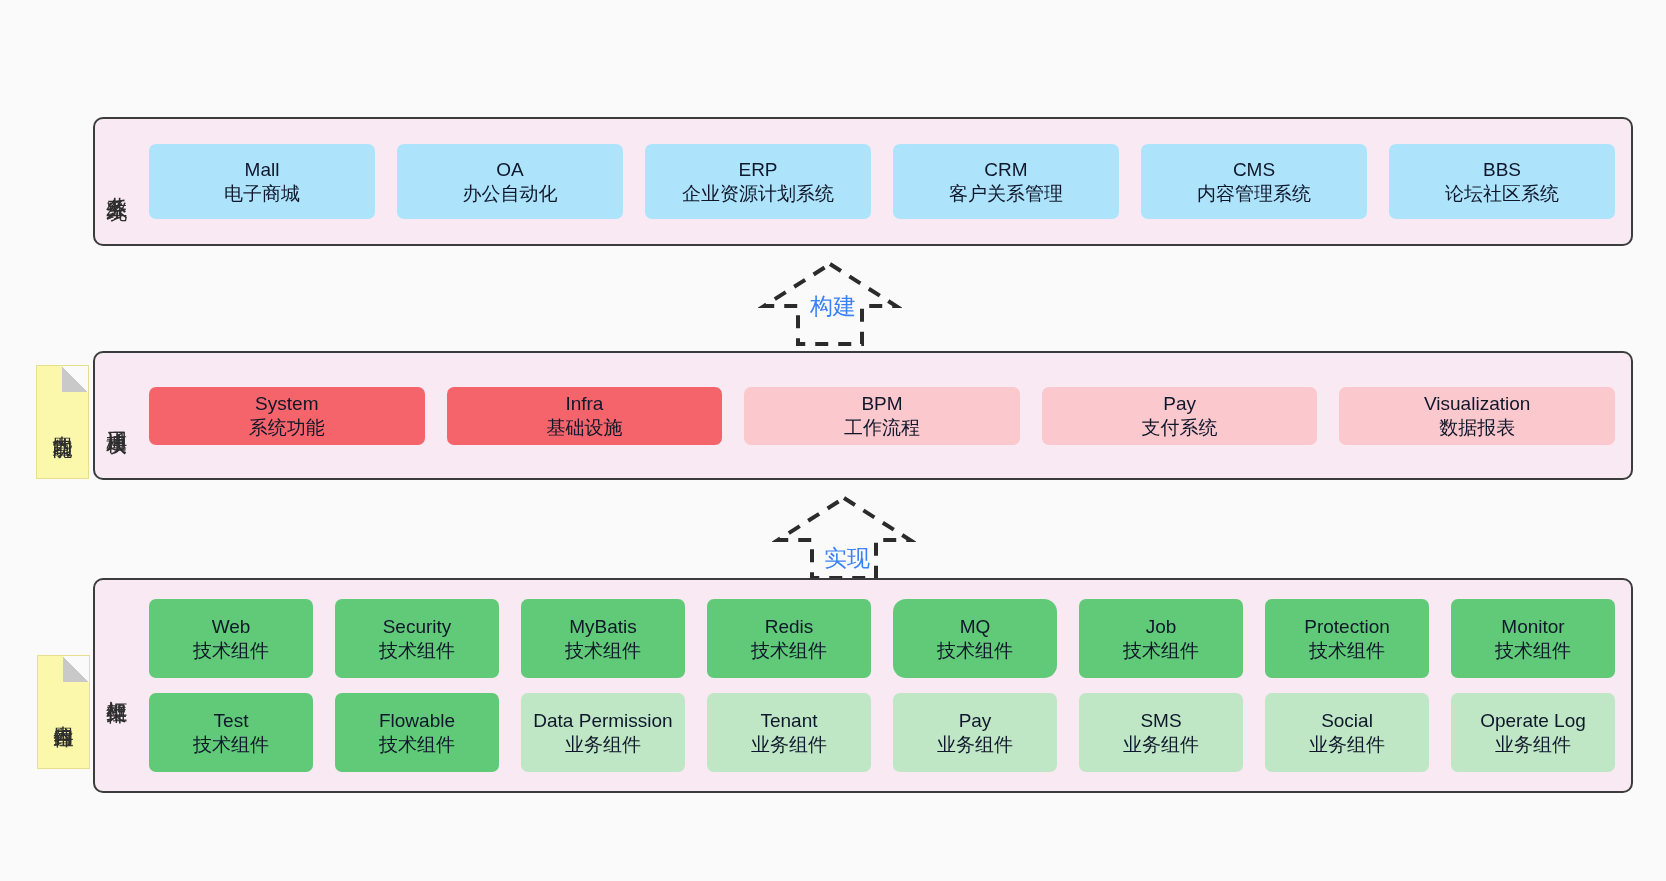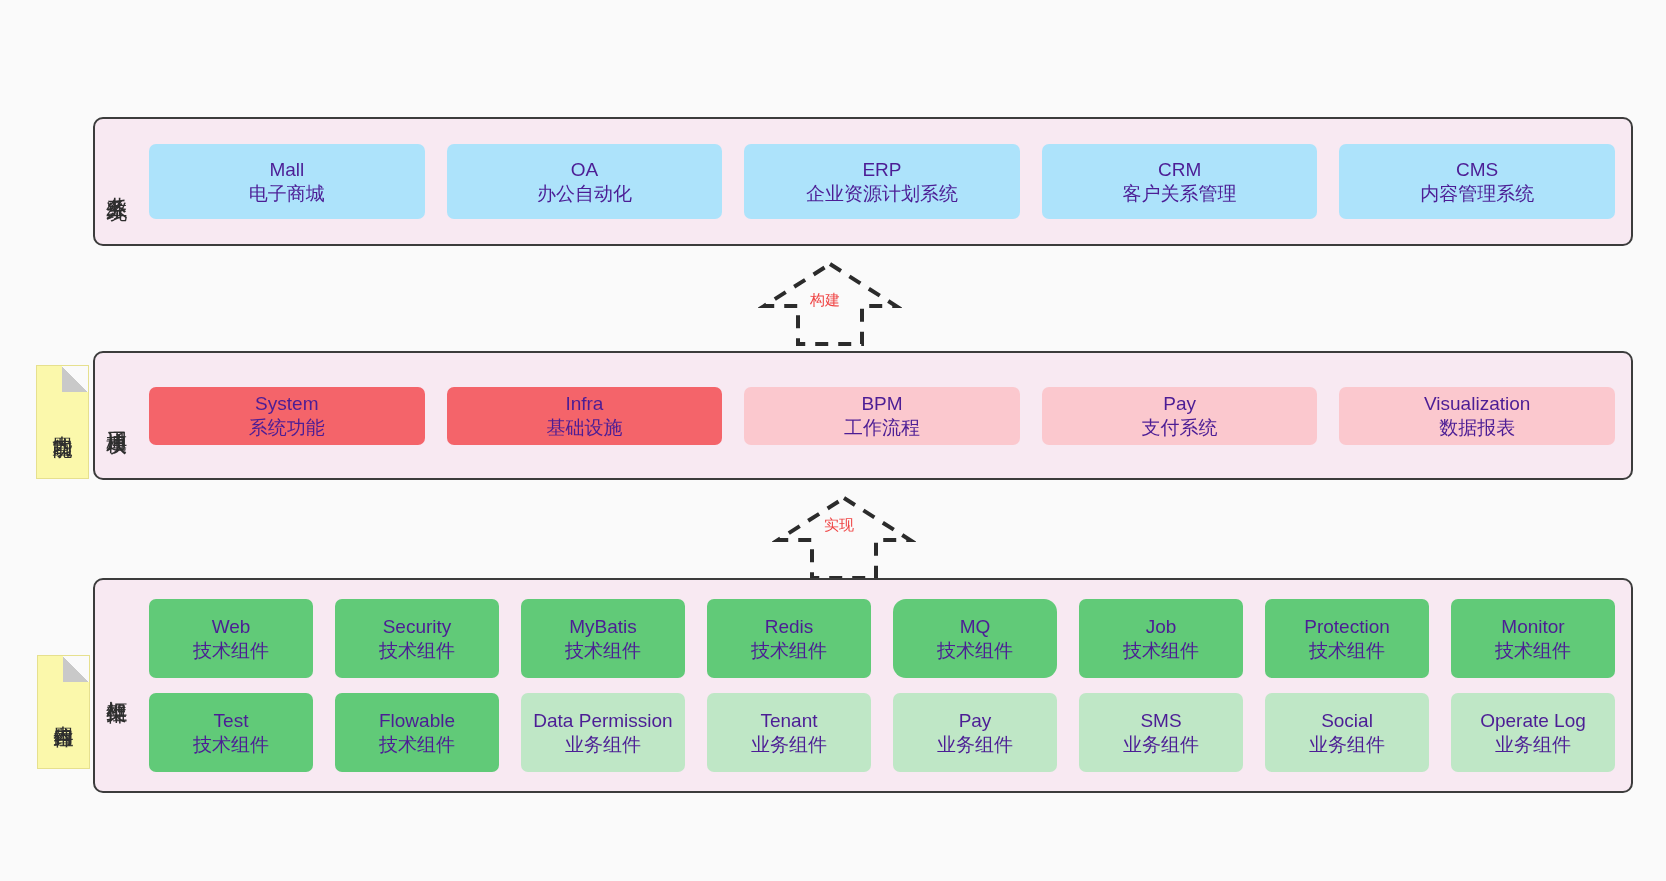--- a/index.html
+++ b/index.html
@@ -58,21 +58,21 @@
   .cell {
     flex: 1 1 0;
     border-radius: 7px;
     display: flex;
     flex-direction: column;
     align-items: center;
     justify-content: center;
     text-align: center;
     font-size: 19px;
     line-height: 1.22;
-    color: #4c1d95;
+    color: #0f172a;
     box-sizing: border-box;
     padding: 4px 6px;
     min-width: 0;
   }
   .cell .en { white-space: normal; }
   .cell .cn { white-space: nowrap; }
 
   
   .c-blue        { background: #ade3fb; }
   .c-red-strong  { background: #f4646a; }
@@ -106,22 +106,22 @@
     height: 26px;
     background: linear-gradient(225deg, #fafafa 0 50%, #c9c9c9 50% 100%);
   }
 
   
   .arrow-wrap {
     position: absolute;
   }
   .arrow-label {
     position: absolute;
-    font-size: 15px;
-    color: #ef4444;
+    font-size: 23px;
+    color: #3b82f6;
     white-space: nowrap;
     user-select: none;
     background: transparent;
   }
 </style>
 </head>
 <body>
 
 <div class="layer" id="layer-business" style="left:93px; top:117px; width:1540px; height:129px;">
   <div class="layer-title">业务系统</div>
@@ -139,20 +139,24 @@
         <span class="en">ERP</span>
         <span class="cn">企业资源计划系统</span>
       </div>
       <div class="cell c-blue" style="background: rgb(173, 227, 251);">
         <span class="en">CRM</span>
         <span class="cn">客户关系管理</span>
       </div>
       <div class="cell c-blue" style="background: rgb(173, 227, 251);">
         <span class="en">CMS</span>
         <span class="cn">内容管理系统</span>
+      </div>
+      <div class="cell c-blue" style="background: rgb(173, 227, 251);">
+        <span class="en">BBS</span>
+        <span class="cn">论坛社区系统</span>
       </div>
     </div>
   </div>
 </div>
 
 <div class="arrow-wrap" style="left:758px; top:258px; width:144px; height:90px;">
   <svg width="144" height="90" viewBox="0 0 144 90">
     <path d="M 72 6 L 138 48 L 104 48 L 104 86 L 40 86 L 40 48 L 6 48 Z" fill="none" stroke="#2b2b2b" stroke-width="4" stroke-dasharray="13 10" stroke-linejoin="miter"></path>
   </svg>
   <span class="arrow-label" style="left:52px; top:33px;">构建</span>
@@ -187,21 +191,21 @@
         <span class="cn">数据报表</span>
       </div>
     </div>
   </div>
 </div>
 
 <div class="arrow-wrap" style="left:772px; top:492px; width:144px; height:90px;">
   <svg width="144" height="90" viewBox="0 0 144 90">
     <path d="M 72 6 L 138 48 L 104 48 L 104 86 L 40 86 L 40 48 L 6 48 Z" fill="none" stroke="#2b2b2b" stroke-width="4" stroke-dasharray="13 10" stroke-linejoin="miter"></path>
   </svg>
-  <span class="arrow-label" style="left:52px; top:24px;">实现</span>
+  <span class="arrow-label" style="left:52px; top:51px;">实现</span>
 </div>
 
 <div class="note" style="left:37px; top:655px; width:53px; height:114px;">
   <span>内置组件</span>
 </div>
 
 <div class="layer" id="layer-framework" style="left:93px; top:578px; width:1540px; height:215px;">
   <div class="layer-title">框架组件</div>
   <div class="layer-body">
 

